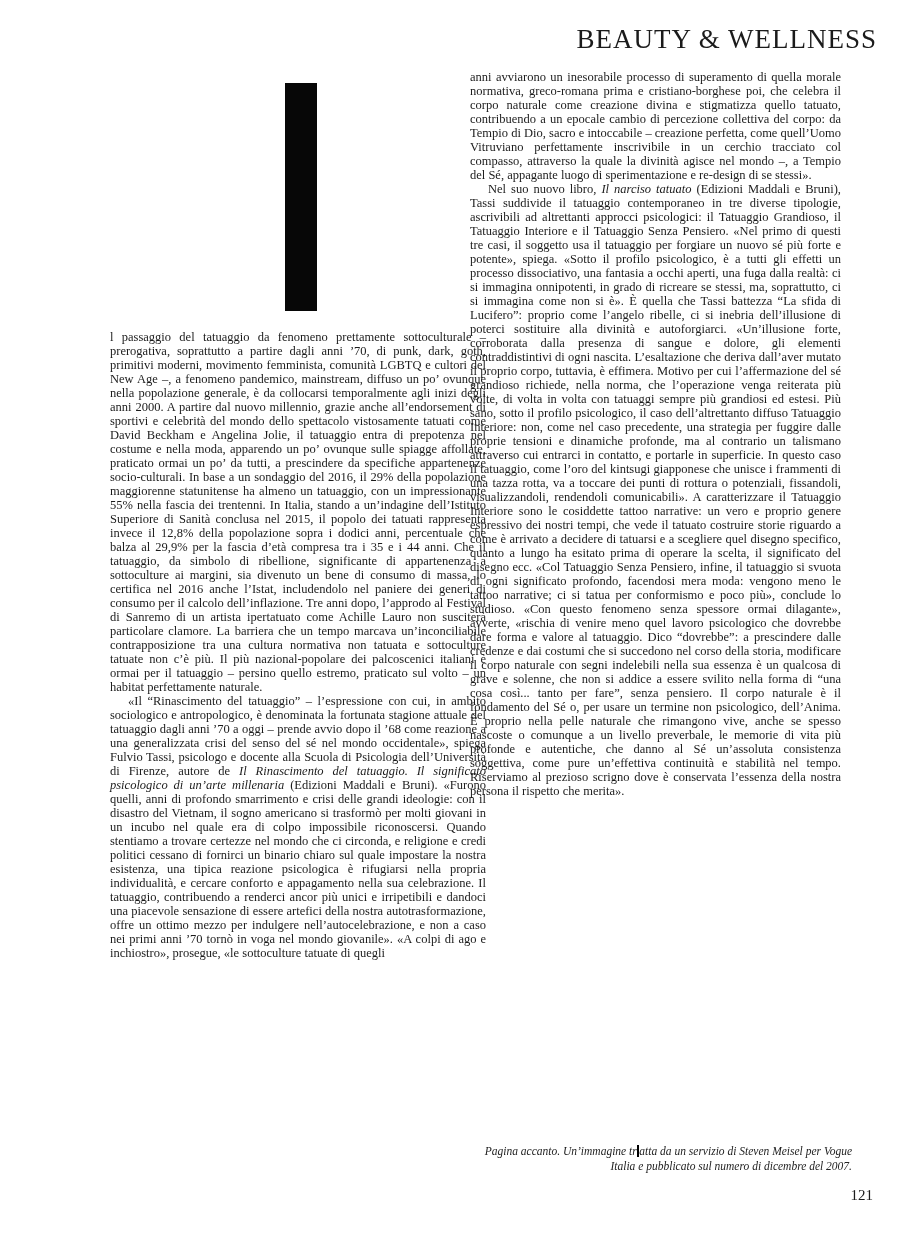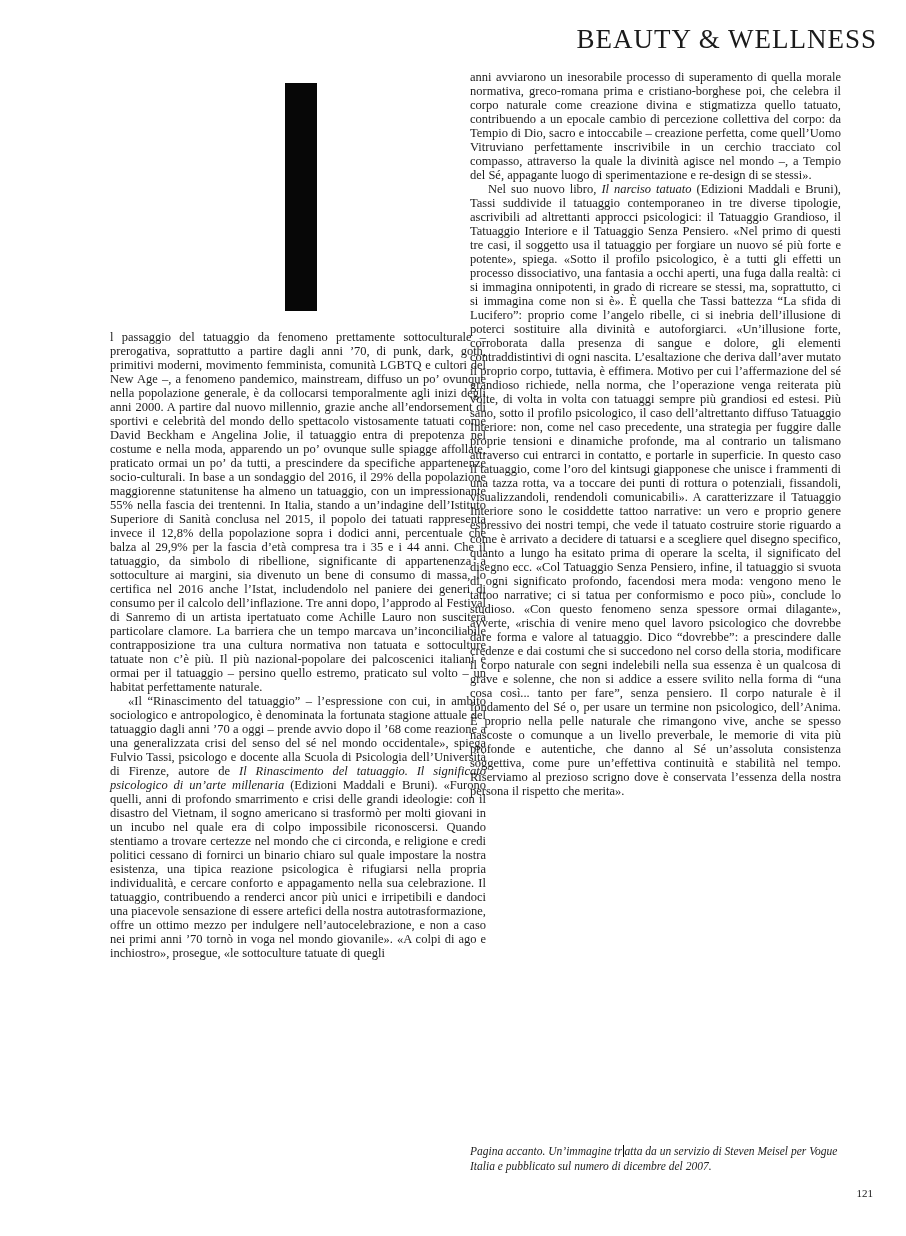--- a/index.html
+++ b/index.html
@@ -56,34 +56,35 @@
   .book-title { font-style: italic; }
   .caption {
     position: absolute;
     left: 470px;
     top: 1144px;
     width: 382px;
     font-style: italic;
     font-size: 11.5px;
     line-height: 14.5px;
     color: #222222;
+    text-align: right;
   }
   .caret {
     display: inline-block;
     width: 1.5px;
     height: 12px;
     background: #000000;
     vertical-align: -2px;
     margin: 0 0.5px;
   }
   .page-number {
     position: absolute;
     top: 1187px;
     right: 33px;
-    font-size: 11px;
+    font-size: 15px;
     color: #1b1b1b;
   }
 </style>
 </head>
 <body>
 
 <div class="page">
 
   <div class="header-title">BEAUTY &amp; WELLNESS</div>
 

